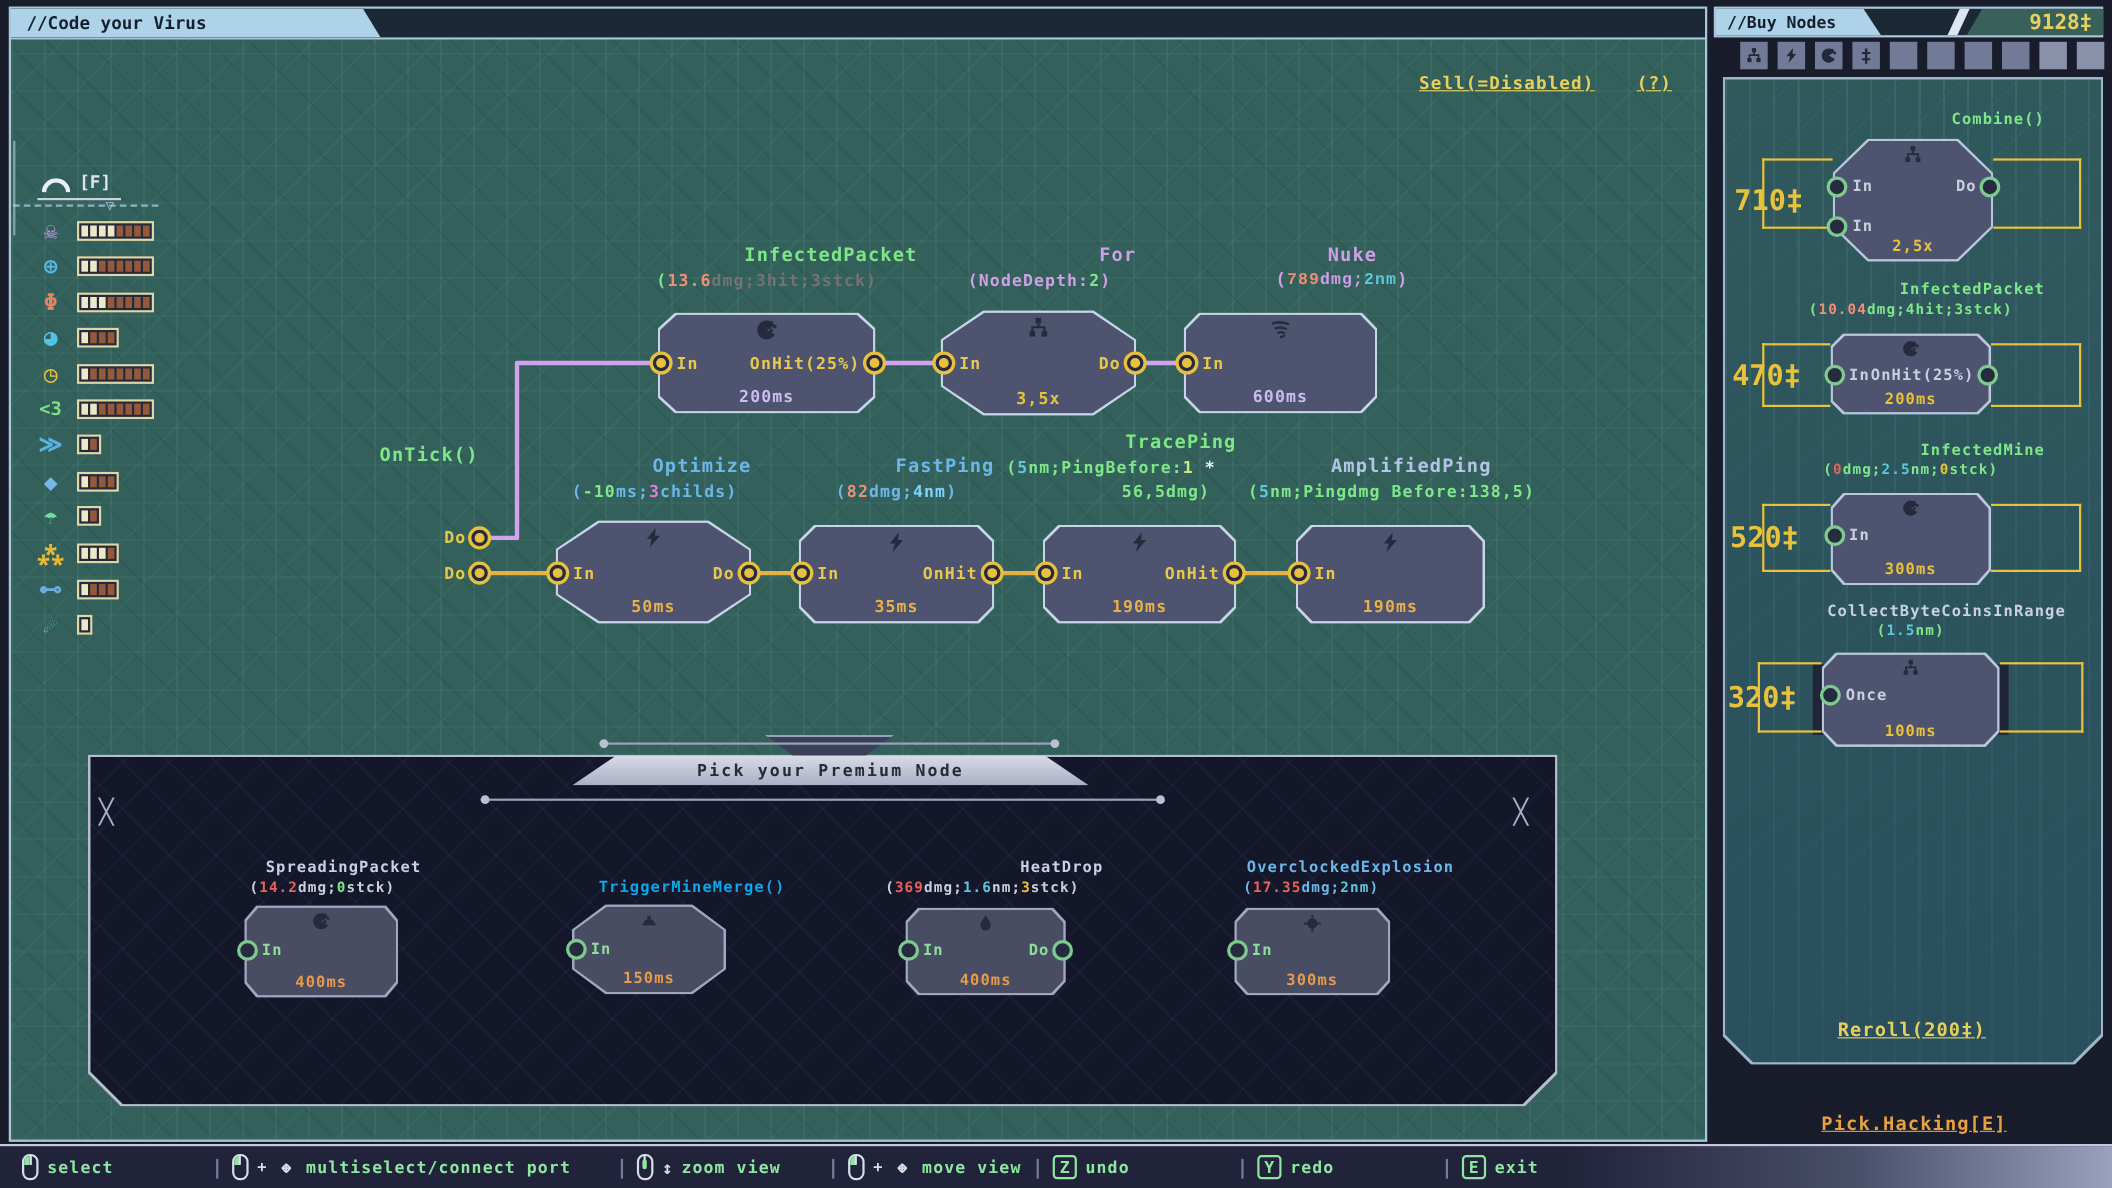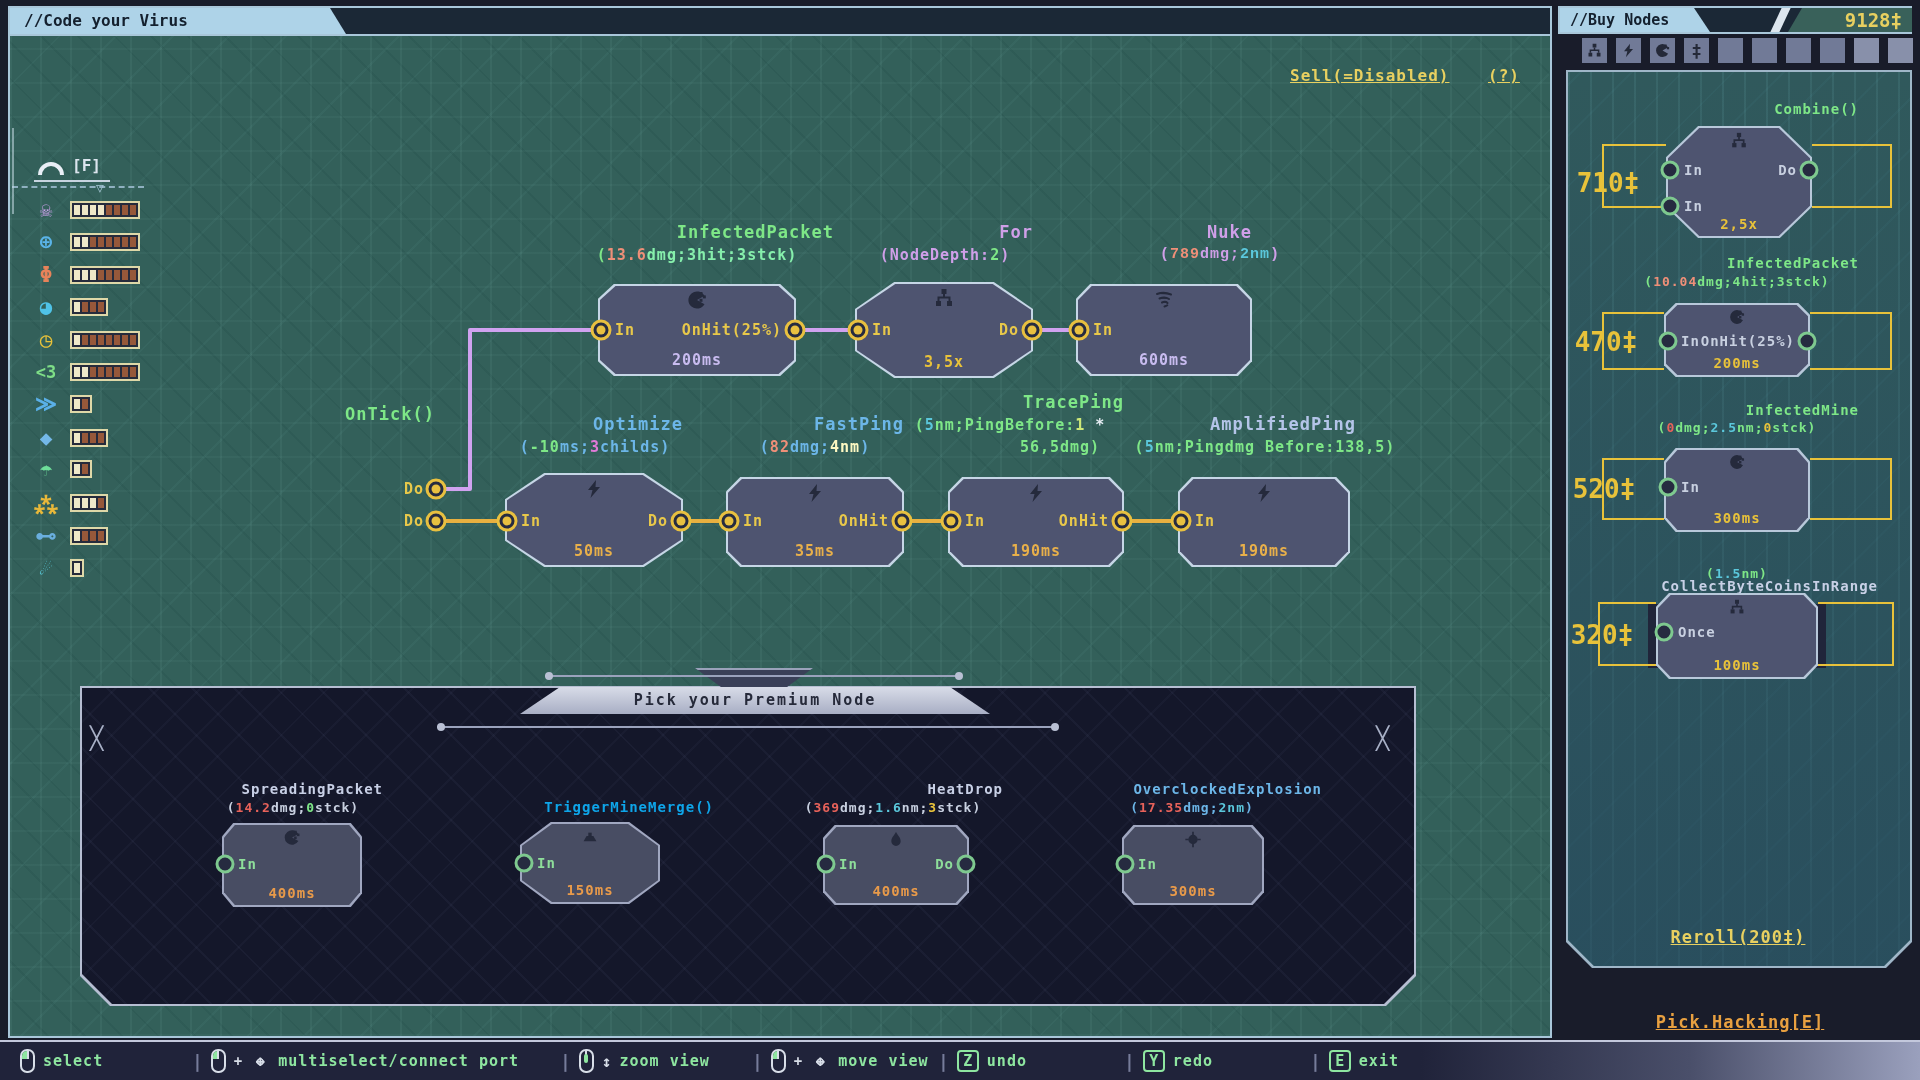--- a/index.html
+++ b/index.html
@@ -300,21 +300,21 @@
     <polyline points="1122,521 1181,521" fill="none" stroke="#e8b040" stroke-width="4"></polyline>
   </svg>
 
   <div class="abs ntitle tg" style="left:257px;top:404px;width:178px;">OnTick()</div>
   <span class="abs plabel r pl-y" style="left:424px;top:489px;">Do</span>
   <span class="abs port dot" style="left:436px;top:489px;"></span>
   <span class="abs plabel r pl-y" style="left:424px;top:521px;">Do</span>
   <span class="abs port dot" style="left:436px;top:521px;"></span>
 
   <div class="abs ntitle tg" style="left:560px;top:222px;width:274px;">InfectedPacket</div>
-  <div class="abs nsub" style="left:560px;top:246px;width:274px;"><span style="color: rgb(126, 231, 135);">(</span><span style="color: rgb(239, 143, 120);">13.6</span><span style="color: #86efac;">dmg;3hit;3stck)</span></div>
+  <div class="abs nsub" style="left:560px;top:246px;width:274px;"><span style="color: rgb(126, 231, 135);">(</span><span style="color: rgb(239, 143, 120);">13.6</span><span style="color: #737373;">dmg;3hit;3stck)</span></div>
   <div class="shape rect b-main z5" style="left:598px;top:284px;width:198px;height:92px;">
     <div class="fill rect"></div>
     <span class="nicon">
       <svg width="20" height="20" viewBox="0 0 20 20">
           <path d="M10 10 L17.5 5.8 A8.6 8.6 0 1 0 17.5 14.2 Z"></path>
           <rect x="12.5" y="2" width="3" height="3"></rect>
           <rect x="15.8" y="5.4" width="3" height="3"></rect>
           <rect x="12.5" y="8.8" width="3" height="3"></rect>
         </svg>
     </span>
@@ -371,21 +371,21 @@
         </svg>
     </span>
     <span class="dur gold">50ms</span>
   </div>
   <span class="abs port dot" style="left:507px;top:521px;"></span>
   <span class="abs plabel pl-y" style="left:521px;top:521px;">In</span>
   <span class="abs plabel r pl-y" style="left:668px;top:521px;">Do</span>
   <span class="abs port dot" style="left:681px;top:521px;"></span>
 
   <div class="abs ntitle tb" style="left:726px;top:414px;width:178px;">FastPing</div>
-  <div class="abs nsub" style="left:726px;top:438px;width:178px;"><span style="color: rgb(108, 182, 232);">(</span><span style="color: rgb(239, 143, 120);">82</span><span style="color: rgb(108, 182, 232);">dmg;</span><span style="color: #fef9c3;">4nm</span><span style="color: rgb(108, 182, 232);">)</span></div>
+  <div class="abs nsub" style="left:726px;top:438px;width:178px;"><span style="color: rgb(108, 182, 232);">(</span><span style="color: rgb(239, 143, 120);">82</span><span style="color: rgb(108, 182, 232);">dmg;</span><span style="color: #7dd3fc;">4nm</span><span style="color: rgb(108, 182, 232);">)</span></div>
   <div class="shape rect b-main z5" style="left:726px;top:477px;width:178px;height:90px;">
     <div class="fill rect"></div>
     <span class="nicon">
       <svg width="20" height="20" viewBox="0 0 20 20">
           <path d="M12 1 L4 11 h4.5 L6.5 19 L16 8 h-4.5 Z"></path>
         </svg>
     </span>
     <span class="dur gold">35ms</span>
   </div>
   <span class="abs port dot" style="left:729px;top:521px;"></span>
@@ -599,21 +599,21 @@
           <rect x="12.5" y="2" width="3" height="3"></rect>
           <rect x="15.8" y="5.4" width="3" height="3"></rect>
           <rect x="12.5" y="8.8" width="3" height="3"></rect>
         </svg>
     </span>
     <span class="dur sm yel">300ms</span>
   </div>
   <span class="abs port g" style="left:1668px;top:487px;"></span>
   <span class="abs plabel pl-w" style="left:1681px;top:487px;font-size:14px;">In</span>
 
-  <div class="abs ntitle sm tw" style="left:1596px;top:578px;width:282px;">CollectByteCoinsInRange</div>
+  <div class="abs ntitle sm tw" style="left:1596px;top:548px;width:282px;">CollectByteCoinsInRange</div>
   <div class="abs nsub sm" style="left:1615px;top:566px;width:244px;"><span style="color: rgb(126, 231, 135);">(</span><span style="color: rgb(91, 200, 220);">1.5</span><span style="color: rgb(126, 231, 135);">nm)</span></div>
   <span class="abs brk l" style="left:1598px;top:602px;width:58px;height:64px;"></span>
   <span class="abs brk r" style="left:1818px;top:602px;width:76px;height:64px;"></span>
   <div class="abs price" style="left:1562px;top:620px;width:80px;">320‡</div>
   <span class="abs sidetab" style="left:1648px;top:604px;width:12px;height:64px;"></span>
   <span class="abs sidetab" style="left:1814px;top:604px;width:12px;height:64px;"></span>
   <div class="shape rect b-shop z5" style="left:1656px;top:593px;width:162px;height:86px;">
     <div class="fill rect"></div>
     <span class="nicon">
       <svg width="16" height="16" viewBox="0 0 20 20">

